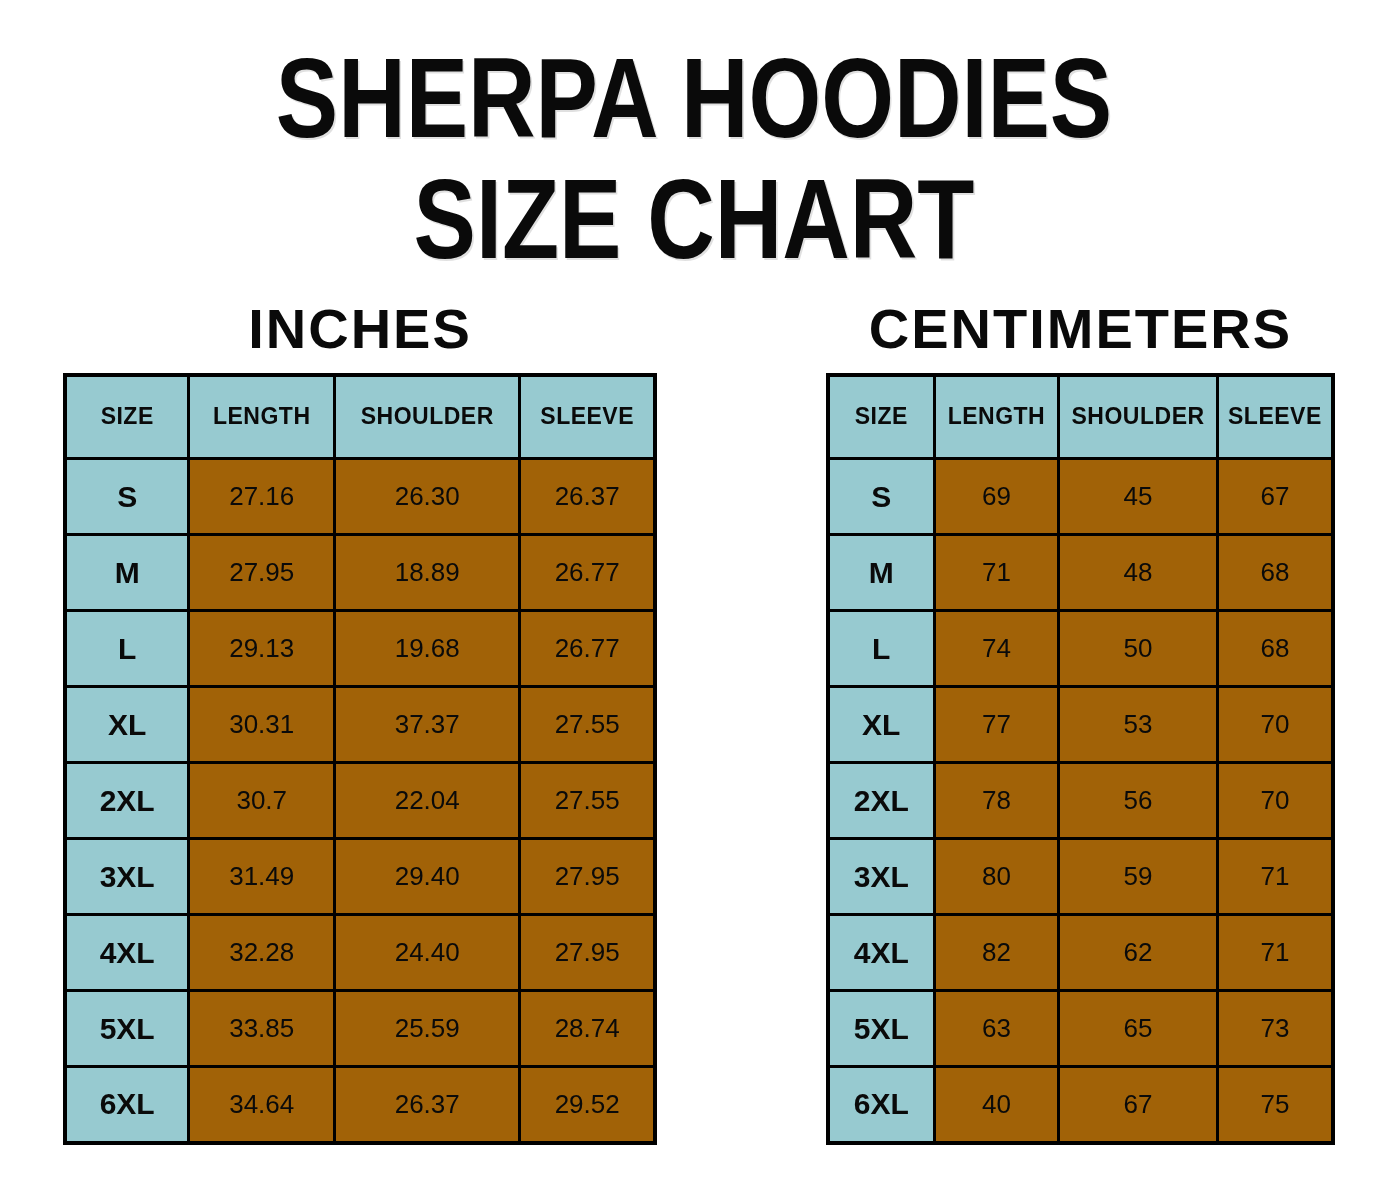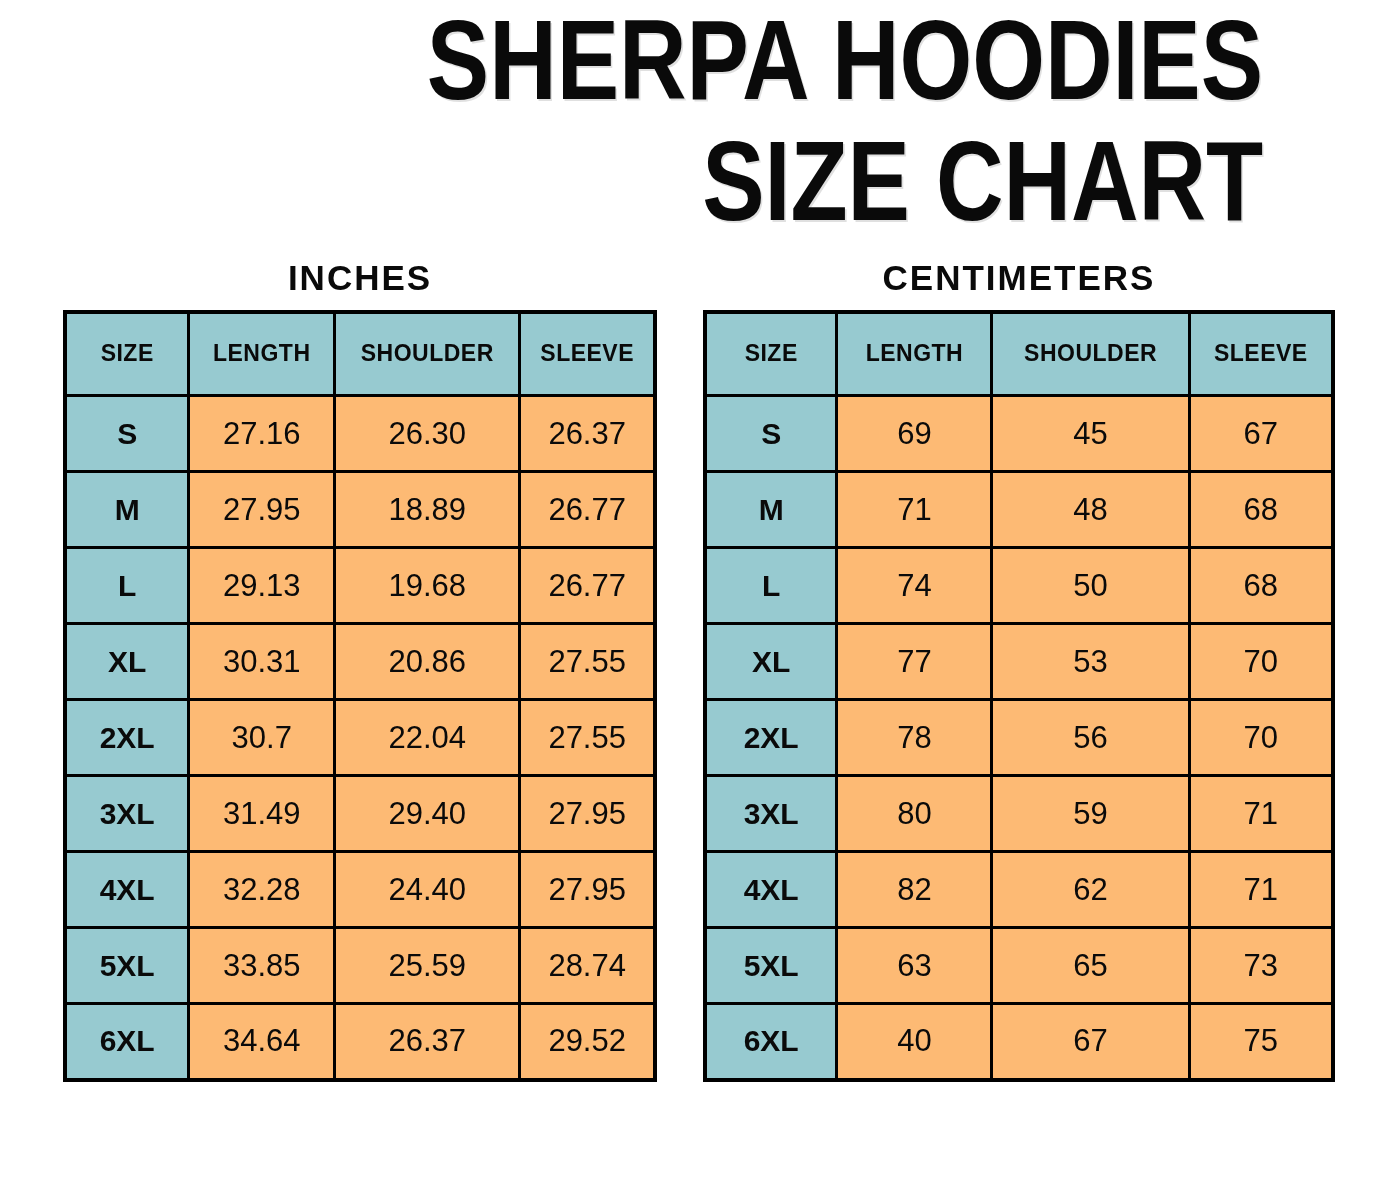--- a/index.html
+++ b/index.html
@@ -7,44 +7,45 @@
   .page {
     position: relative;
     width: 1388px;
     height: 1200px;
     background: #ffffff;
     font-family: "Liberation Sans", sans-serif;
     color: #0a0a0a;
     overflow: hidden;
   }
   .title {
-    text-align: right;
+    text-align: center;
+    padding-top: 38px;
   }
   .title-line {
     font-size: 114px;
     font-weight: bold;
     line-height: 1.06;
     white-space: nowrap;
     transform: scaleX(0.82);
     transform-origin: 50% 50%;
     letter-spacing: 0px;
     text-shadow: 2px 2px 0 rgba(0,0,0,0.12);
   }
   .tables {
     display: flex;
     justify-content: space-between;
     padding-left: 63px;
     padding-right: 53px;
     margin-top: 16px;
   }
   .table-block-inches { width: 594px; }
-  .table-block-cm     { width: 632px; }
+  .table-block-cm     { width: 509px; }
   .unit-heading {
     text-align: center;
-    font-size: 35px;
+    font-size: 56px;
     font-weight: bold;
     letter-spacing: 2px;
     margin-bottom: 12px;
     white-space: nowrap;
   }
   table.size-table {
     width: 100%;
     border-collapse: collapse;
     table-layout: fixed;
     border: 4px solid #000;
@@ -67,22 +68,22 @@
     height: 84px;
     letter-spacing: 0.5px;
   }
   th.size-cell {
     background: var(--accent, #97cad0);
     font-size: 30px;
     font-weight: bold;
     height: 76px;
   }
   td.value-cell {
-    background: #fdba74;
-    font-size: 31px;
+    background: #a16207;
+    font-size: 26px;
     font-weight: 400;
   }
 </style>
 </head>
 <body>
 
 <div class="page">
 
   <div class="title">
     <div class="title-line">SHERPA HOODIES</div>
@@ -123,21 +124,21 @@
             </tr>
             <tr>
               <th class="size-cell">L</th>
               <td class="value-cell">29.13</td>
               <td class="value-cell">19.68</td>
               <td class="value-cell">26.77</td>
             </tr>
             <tr>
               <th class="size-cell">XL</th>
               <td class="value-cell">30.31</td>
-              <td class="value-cell">20.86</td>
+              <td class="value-cell">37.37</td>
               <td class="value-cell">27.55</td>
             </tr>
             <tr>
               <th class="size-cell">2XL</th>
               <td class="value-cell">30.7</td>
               <td class="value-cell">22.04</td>
               <td class="value-cell">27.55</td>
             </tr>
             <tr>
               <th class="size-cell">3XL</th>

